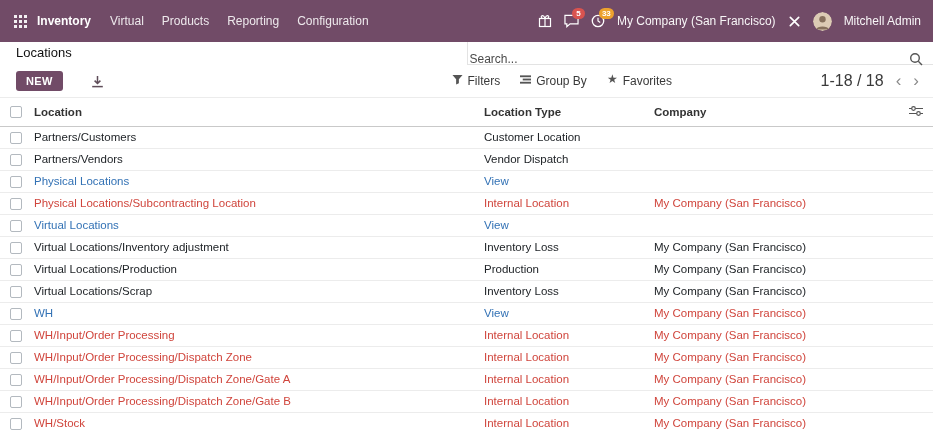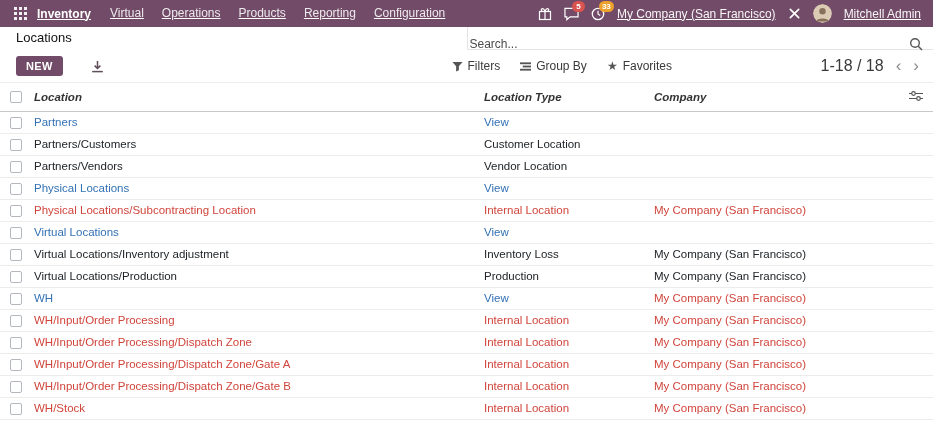--- a/index.html
+++ b/index.html
@@ -12,23 +12,23 @@
   :root {
     --brand: #714B67;
     --info: #3372b5;
     --danger: #d0453c;
     --badge-msg: #d9534f;
     --badge-act: #eda12d;
   }
 
   
   .navbar {
-    height: 27px; background: var(--brand);
+    height: 42px; background: var(--brand);
     display: flex; align-items: center;
-    color: #fff; padding: 0 12px 0 8px; text-decoration: underline;
+    color: #fff; padding: 0 12px 0 8px;
   }
   .apps-btn { display:flex; align-items:center; padding: 0 6px; cursor: pointer; }
   .app-name { font-weight: bold; margin: 0 10px 0 4px; }
   .nav-menus { display: flex; }
   .nav-item { padding: 0 9px; line-height: 27px; color: rgba(255,255,255,.88); cursor: pointer; white-space: nowrap; }
   .nav-right { margin-left: auto; display: flex; align-items: center; gap: 12px; }
   .systray-icon { position: relative; display: flex; align-items: center; cursor: pointer; }
   .badge {
     position: absolute; top: -6px; left: 8px;
     min-width: 13px; padding: 1px 3px; text-align: center;
@@ -55,31 +55,31 @@
 
   .cp-bottom { display: flex; align-items: center; padding: 6px 14px 6px 16px; border-bottom: 1px solid #ececec; }
   .cp-left { display: flex; align-items: center; gap: 28px; width: calc(50% - 16px); }
   .btn-new {
     background: var(--brand); color: #fff; border: none; border-radius: 3px;
     font-size: 11px; font-weight: bold; letter-spacing: .3px;
     padding: 4px 10px; cursor: pointer; font-family: "Liberation Sans", sans-serif;
   }
   .icon-btn { display: flex; align-items: center; cursor: pointer; background: none; border: none; padding: 0; }
   .filter-group { display: flex; align-items: center; gap: 20px; }
-  .filter-btn { display: flex; align-items: center; gap: 5px; color: #3a3a3a; cursor: pointer; font-size: 12px; white-space: nowrap; }
+  .filter-btn { display: flex; align-items: flex-start; gap: 5px; color: #3a3a3a; cursor: pointer; font-size: 12px; white-space: nowrap; }
   .star-glyph { color: #555; font-size: 12px; line-height: 10px; }
   .pager { margin-left: auto; display: flex; align-items: center; gap: 12px; }
   .pager-value { color: #3a3a3a; font-size: 16px; }
   .pager-arrow { color: #8a8a8a; font-size: 17px; line-height: 12px; cursor: pointer; user-select: none; }
 
   
   table { width: 100%; border-collapse: collapse; table-layout: fixed; font-size: 11.5px; }
   thead th {
     text-align: left; font-weight: bold; color: #333;
-    padding: 7px 4px; border-bottom: 1px solid #c9c9c9; cursor: pointer; font-style: italic;
+    padding: 7px 4px; border-bottom: 1px solid #c9c9c9; cursor: pointer;
   }
   tbody td { padding: 4px 4px; border-bottom: 1px solid #ececec; line-height: 12.5px; cursor: pointer; }
   .cell-check, .th-check { padding-left: 10px !important; width: 30px; }
   .cb {
     display: inline-block; width: 12px; height: 12px;
     border: 1px solid #b3b9bf; border-radius: 2px; background: #fff; vertical-align: middle; cursor: pointer;
   }
   .th-gear { text-align: right; padding-right: 10px !important; }
   .text-info { color: var(--info); }
   .text-danger { color: var(--danger); }
@@ -100,21 +100,20 @@
           <rect x="10" y="5" width="3" height="3"></rect>
       <rect x="0" y="10" width="3" height="3"></rect>
           <rect x="5" y="10" width="3" height="3"></rect>
           <rect x="10" y="10" width="3" height="3"></rect>
     </g>
       </svg>
   </span>
   <span class="app-name">Inventory</span>
   <div class="nav-menus" id="nav-menus">
       <span class="nav-item">Virtual</span>
-      <span class="nav-item">Operations</span>
       <span class="nav-item">Products</span>
       <span class="nav-item">Reporting</span>
       <span class="nav-item">Configuration</span>
     </div>
 
   <div class="nav-right">
     <span class="systray-icon">
       <svg width="14" height="14" viewBox="0 0 14 14">
           <g fill="none" stroke="#fff" stroke-width="1.2">
         <rect x="1.5" y="4.5" width="11" height="8"></rect>
@@ -227,36 +226,29 @@
               <circle cx="4.5" cy="3.5" r="1.8"></circle>
               <circle cx="9.5" cy="8.5" r="1.8"></circle>
             </g>
           </svg>
       </th>
     </tr>
   </thead>
   <tbody id="rows-body">
       <tr>
         <td class="cell-check"><span class="cb"></span></td>
-        <td class="text-info">Partners</td>
-        <td class="text-info">View</td>
-        <td class="text-info"></td>
-        <td></td>
-      </tr>
-      <tr>
-        <td class="cell-check"><span class="cb"></span></td>
         <td class="text-none">Partners/Customers</td>
         <td class="text-none">Customer Location</td>
         <td class="text-none"></td>
         <td></td>
       </tr>
       <tr>
         <td class="cell-check"><span class="cb"></span></td>
         <td class="text-none">Partners/Vendors</td>
-        <td class="text-none">Vendor Location</td>
+        <td class="text-none">Vendor Dispatch</td>
         <td class="text-none"></td>
         <td></td>
       </tr>
       <tr>
         <td class="cell-check"><span class="cb"></span></td>
         <td class="text-info">Physical Locations</td>
         <td class="text-info">View</td>
         <td class="text-info"></td>
         <td></td>
       </tr>
@@ -283,20 +275,27 @@
       </tr>
       <tr>
         <td class="cell-check"><span class="cb"></span></td>
         <td class="text-none">Virtual Locations/Production</td>
         <td class="text-none">Production</td>
         <td class="text-none">My Company (San Francisco)</td>
         <td></td>
       </tr>
       <tr>
         <td class="cell-check"><span class="cb"></span></td>
+        <td class="text-none">Virtual Locations/Scrap</td>
+        <td class="text-none">Inventory Loss</td>
+        <td class="text-none">My Company (San Francisco)</td>
+        <td></td>
+      </tr>
+      <tr>
+        <td class="cell-check"><span class="cb"></span></td>
         <td class="text-info">WH</td>
         <td class="text-info">View</td>
         <td class="text-danger">My Company (San Francisco)</td>
         <td></td>
       </tr>
       <tr>
         <td class="cell-check"><span class="cb"></span></td>
         <td class="text-danger">WH/Input/Order Processing</td>
         <td class="text-danger">Internal Location</td>
         <td class="text-danger">My Company (San Francisco)</td>

